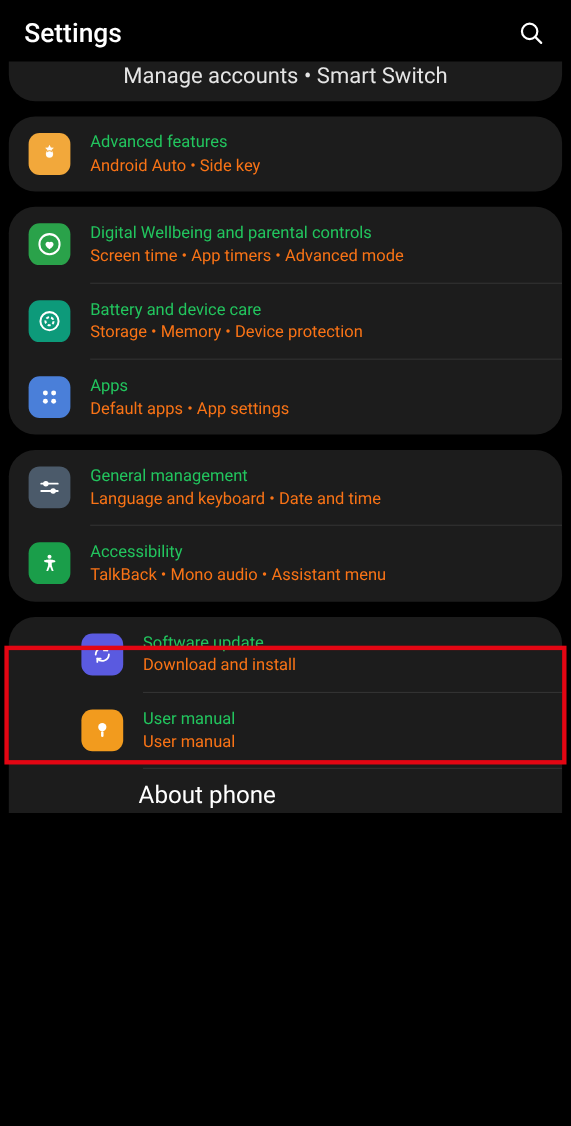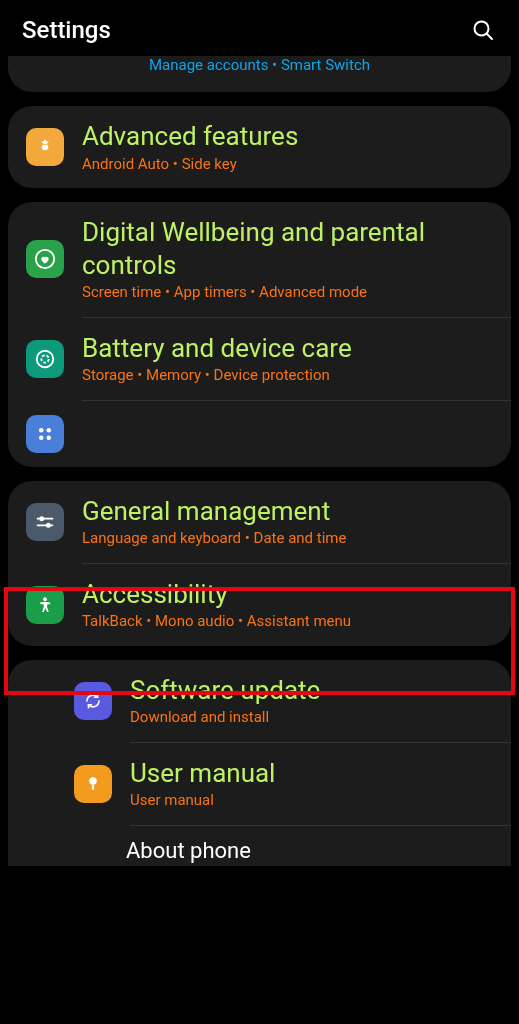--- a/index.html
+++ b/index.html
@@ -35,22 +35,22 @@
     padding: 0 8px;
   }
   .group {
     background: #1c1c1c;
     border-radius: 24px;
     margin-bottom: 14px;
     overflow: hidden;
   }
   .partial-top {
     padding: 0 18px 14px 18px;
-    color: #0ea5e9;
-    font-size: 15px;
+    color: #e5e5e5;
+    font-size: 20px;
     text-align: center;
     height: 36px;
     display:flex;
     align-items:flex-start;
     justify-content:center;
   }
   .partial-bottom {
     padding: 12px 18px 0 70px;
     font-size: 22px;
     font-weight: 400;
@@ -73,23 +73,23 @@
     align-items: center;
     justify-content: center;
     flex-shrink: 0;
     margin-right: 18px;
   }
   .text-col {
     flex: 1;
     min-width: 0;
   }
   .title {
-    font-size: 26px;
+    font-size: 15px;
     font-weight: 400;
-    color: #bef264;
+    color: #22c55e;
     line-height: 1.25;
     margin-bottom: 2px;
   }
   .subtitle {
     font-size: 15px;
     color: #f97316;
     line-height: 1.3;
   }
   .divider {
     height: 1px;
@@ -171,20 +171,24 @@
     <div class="divider"></div>
     <div class="row">
       <div class="icon-wrap" style="background: rgb(74, 127, 217);">
         <svg width="18" height="18" viewBox="0 0 24 24" fill="#ffffff">
             <circle cx="7" cy="7" r="3"></circle>
             <circle cx="17" cy="7" r="3"></circle>
             <circle cx="7" cy="17" r="3"></circle>
             <circle cx="17" cy="17" r="3"></circle>
           </svg>
       </div>
+      <div class="text-col">
+        <div class="title">Apps</div>
+        <div class="subtitle">Default apps  •  App settings</div>
+      </div>
     </div>
   </div>
 
   <div class="group">
     <div class="row">
       <div class="icon-wrap" style="background: rgb(75, 90, 106);">
         <svg width="20" height="20" viewBox="0 0 24 24" stroke="#ffffff" stroke-width="2" stroke-linecap="round">
             <line x1="3" y1="8" x2="21" y2="8"></line>
             <line x1="3" y1="16" x2="21" y2="16"></line>
             <circle cx="8" cy="8" r="2" fill="#ffffff"></circle>

